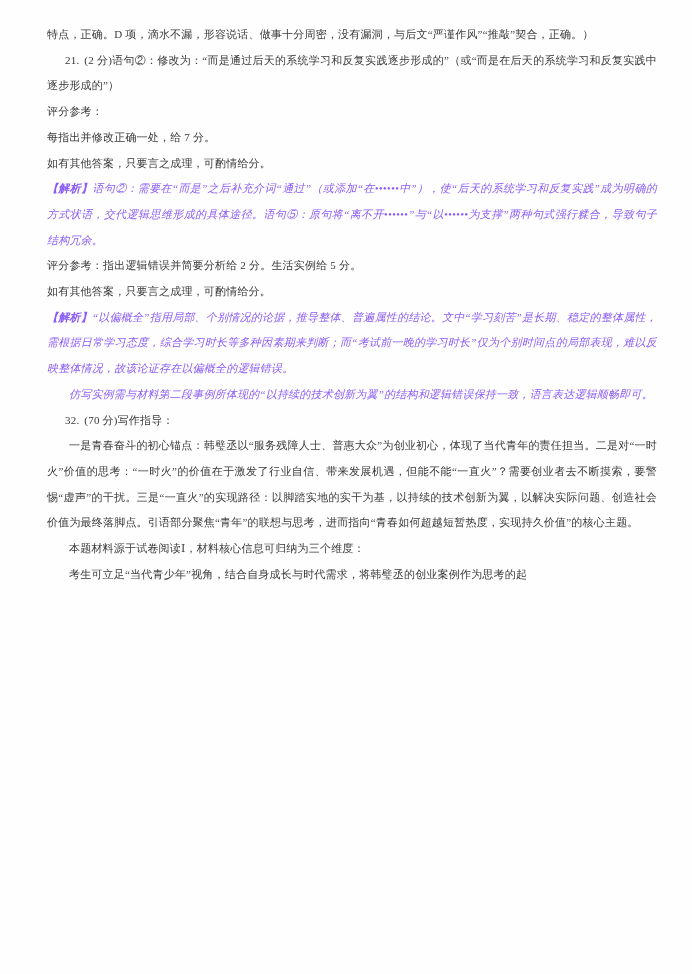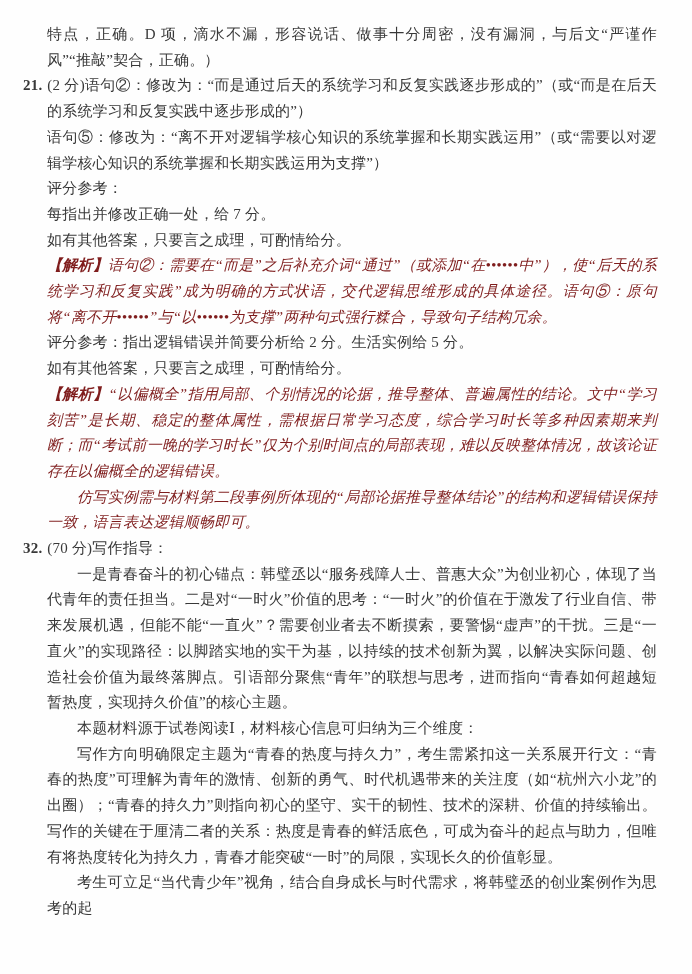--- a/index.html
+++ b/index.html
@@ -14,65 +14,64 @@
     background: #fefefe;
     overflow: hidden;
     font-family: "Liberation Serif", "DejaVu Serif", serif;
     color: #383838;
   }
   .content {
     padding: 22px 35px 0 47px;
   }
   .para {
     margin: 0;
-    font-size: 15px;
+    font-size: 11px;
     line-height: 25.7px;
     text-align: justify;
     letter-spacing: 0.2px;
     word-break: break-all;
   }
   .numbered {
     text-indent: -24px;
   }
   .num {
-    font-weight: bold;
+    font-weight: normal;
     margin-right: 5px;
+    margin-left: 42px;
   }
   .jiexi {
     font-style: italic;
-    color: #7f1d1d;
+    color: #8b5cf6;
   }
   .jiexi-label {
     font-weight: bold;
     font-style: italic;
   }
   .indent2 {
     text-indent: 2em;
   }
 </style>
 </head>
 <body>
 
 <div class="page">
   <div class="content">
 
     <p class="para">特点，正确。D 项，滴水不漏，形容说话、做事十分周密，没有漏洞，与后文“严谨作风”“推敲”契合，正确。）</p>
 
     <p class="para numbered"><span class="num">21.</span><span>(2 分)语句②：修改为：“而是通过后天的系统学习和反复实践逐步形成的”（或“而是在后天的系统学习和反复实践中逐步形成的”）</span></p>
-    <p class="para">语句⑤：修改为：“离不开对逻辑学核心知识的系统掌握和长期实践运用”（或“需要以对逻辑学核心知识的系统掌握和长期实践运用为支撑”）</p>
     <p class="para">评分参考：</p>
     <p class="para">每指出并修改正确一处，给 7 分。</p>
     <p class="para">如有其他答案，只要言之成理，可酌情给分。</p>
     <p class="para jiexi"><span class="jiexi-label">【解析】</span><span>语句②：需要在“而是”之后补充介词“通过”（或添加“在••••••中”），使“后天的系统学习和反复实践”成为明确的方式状语，交代逻辑思维形成的具体途径。语句⑤：原句将“离不开••••••”与“以••••••为支撑”两种句式强行糅合，导致句子结构冗余。</span></p>
 
     <p class="para">评分参考：指出逻辑错误并简要分析给 2 分。生活实例给 5 分。</p>
     <p class="para">如有其他答案，只要言之成理，可酌情给分。</p>
     <p class="para jiexi"><span class="jiexi-label">【解析】</span><span>“以偏概全”指用局部、个别情况的论据，推导整体、普遍属性的结论。文中“学习刻苦”是长期、稳定的整体属性，需根据日常学习态度，综合学习时长等多种因素期来判断；而“考试前一晚的学习时长”仅为个别时间点的局部表现，难以反映整体情况，故该论证存在以偏概全的逻辑错误。</span></p>
-    <p class="para jiexi indent2">仿写实例需与材料第二段事例所体现的“局部论据推导整体结论”的结构和逻辑错误保持一致，语言表达逻辑顺畅即可。</p>
+    <p class="para jiexi indent2">仿写实例需与材料第二段事例所体现的“以持续的技术创新为翼”的结构和逻辑错误保持一致，语言表达逻辑顺畅即可。</p>
 
     <p class="para numbered"><span class="num">32.</span><span>(70 分)写作指导：</span></p>
     <p class="para indent2">一是青春奋斗的初心锚点：韩璧丞以“服务残障人士、普惠大众”为创业初心，体现了当代青年的责任担当。二是对“一时火”价值的思考：“一时火”的价值在于激发了行业自信、带来发展机遇，但能不能“一直火”？需要创业者去不断摸索，要警惕“虚声”的干扰。三是“一直火”的实现路径：以脚踏实地的实干为基，以持续的技术创新为翼，以解决实际问题、创造社会价值为最终落脚点。引语部分聚焦“青年”的联想与思考，进而指向“青春如何超越短暂热度，实现持久价值”的核心主题。</p>
     <p class="para indent2">本题材料源于试卷阅读Ⅰ，材料核心信息可归纳为三个维度：</p>
-    <p class="para indent2">写作方向明确限定主题为“青春的热度与持久力”，考生需紧扣这一关系展开行文：“青春的热度”可理解为青年的激情、创新的勇气、时代机遇带来的关注度（如“杭州六小龙”的出圈）；“青春的持久力”则指向初心的坚守、实干的韧性、技术的深耕、价值的持续输出。写作的关键在于厘清二者的关系：热度是青春的鲜活底色，可成为奋斗的起点与助力，但唯有将热度转化为持久力，青春才能突破“一时”的局限，实现长久的价值彰显。</p>
     <p class="para indent2">考生可立足“当代青少年”视角，结合自身成长与时代需求，将韩璧丞的创业案例作为思考的起</p>
 
   </div>
 </div>
 
 </body></html>

